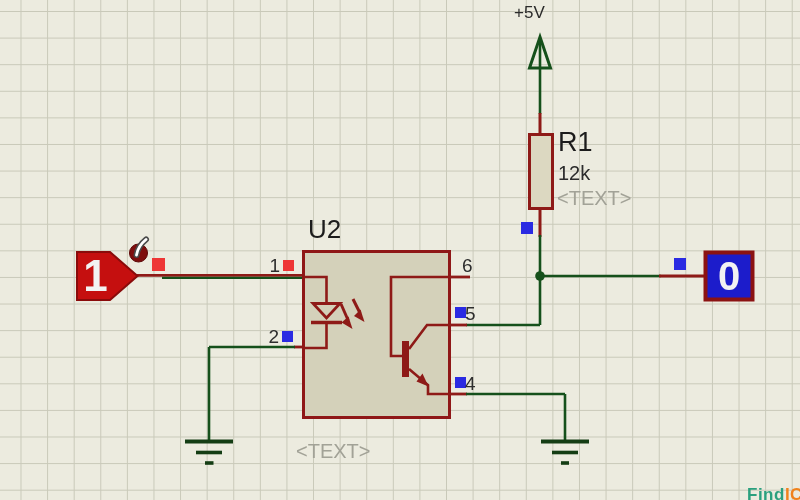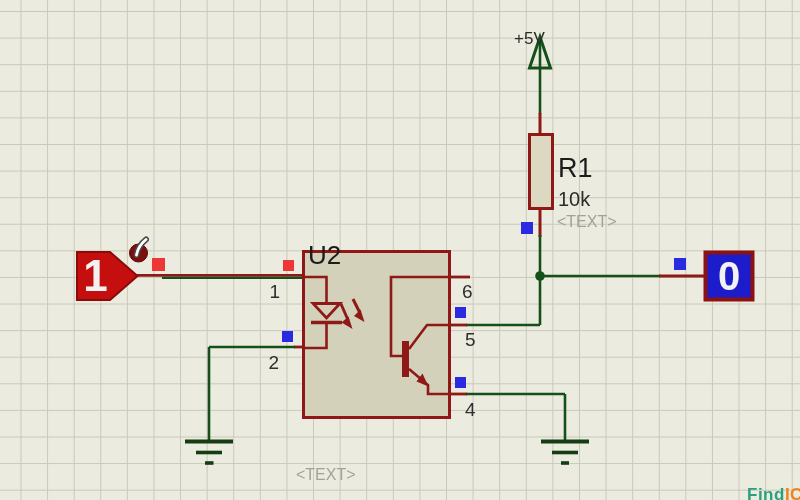--- a/index.html
+++ b/index.html
@@ -9,25 +9,25 @@
     overflow:hidden;
     background-color:#ecebdf;
     background-image:
       linear-gradient(#c9c9b9 1.2px, transparent 1.2px),
       linear-gradient(90deg, #c9c9b9 1.2px, transparent 1.2px);
     background-size:26.6px 26.6px;
     background-position:20.5px 11px;
     font-family:"Liberation Sans", sans-serif;
   }
   .svg-layer{position:absolute;left:0;top:0;}
-  .lbl{position:absolute;white-space:nowrap;line-height:1.05;color:#282828;margin-top:26px;}
+  .lbl{position:absolute;white-space:nowrap;line-height:1.05;color:#282828;}
   .lbl-big{font-size:26px;color:#1c1c1c;}
   .lbl-mid{font-size:20px;color:#2c2c2c;}
   .lbl-part{font-size:21px;color:#222;}
-  .lbl-gray{font-size:16px;color:#a2a297;}
+  .lbl-gray{font-size:20px;color:#a2a297;}
   .lbl-pin{font-size:19px;color:#2e2e2e;width:18px;text-align:right;}
   .lbl-pwr{font-size:17px;color:#2b2b2b;}
   .state-num{
     position:absolute;display:flex;align-items:center;justify-content:center;
     color:#f2f2f2;font-weight:bold;
   }
   .ind{position:absolute;}
   .ind-red{background:#ee3636;}
   .ind-blue{background:#2a2ae2;}
   .watermark{position:absolute;left:747px;top:485px;font-size:17px;font-weight:bold;letter-spacing:0.5px;}
@@ -127,21 +127,21 @@
   <div class="ind ind-red" style="left:152px;top:258px;width:13px;height:13px;"></div>
   <div class="ind ind-red" style="left:283px;top:260px;width:11px;height:11px;"></div>
   <div class="ind ind-blue" style="left:282px;top:331px;width:11px;height:11px;"></div>
   <div class="ind ind-blue" style="left:455px;top:307px;width:11px;height:11px;"></div>
   <div class="ind ind-blue" style="left:455px;top:377px;width:11px;height:11px;"></div>
   <div class="ind ind-blue" style="left:521px;top:222px;width:12px;height:12px;"></div>
   <div class="ind ind-blue" style="left:674px;top:258px;width:12px;height:12px;"></div>
 
   <div class="lbl lbl-pwr" style="left:514px;top:4px;">+5V</div>
   <div class="lbl lbl-big" style="left:558px;top:128px;font-size:27px;">R1</div>
-  <div class="lbl lbl-mid" style="left:558px;top:163px;">10k</div>
+  <div class="lbl lbl-mid" style="left:558px;top:163px;">12k</div>
   <div class="lbl lbl-gray" style="left:557px;top:188px;">&lt;TEXT&gt;</div>
 
   <div class="lbl lbl-big" style="left:308px;top:216px;">U2</div>
   <div class="lbl lbl-gray" style="left:296px;top:441px;">&lt;TEXT&gt;</div>
 
   <div class="lbl lbl-pin" style="left:262px;top:256px;">1</div>
   <div class="lbl lbl-pin" style="left:261px;top:327px;">2</div>
   <div class="lbl lbl-pin" style="left:462px;top:256px;text-align:left;">6</div>
   <div class="lbl lbl-pin" style="left:465px;top:304px;text-align:left;">5</div>
   <div class="lbl lbl-pin" style="left:465px;top:374px;text-align:left;">4</div>

